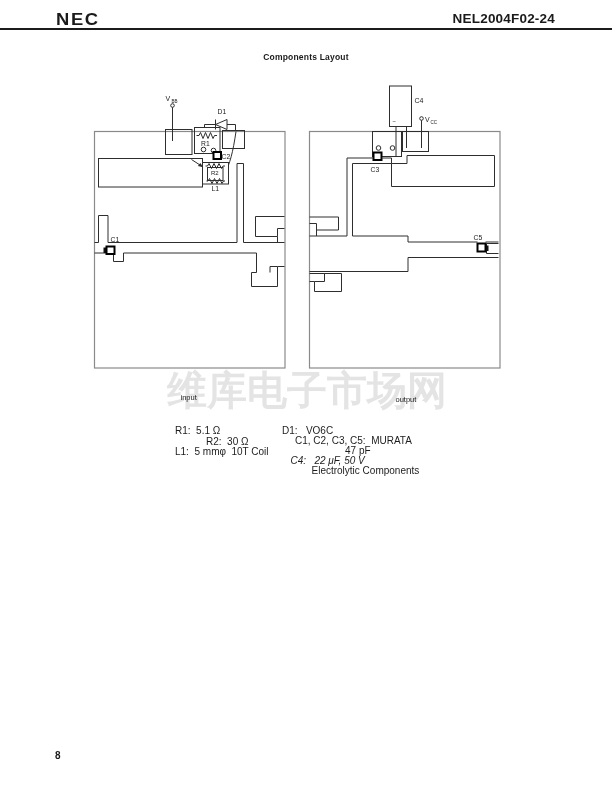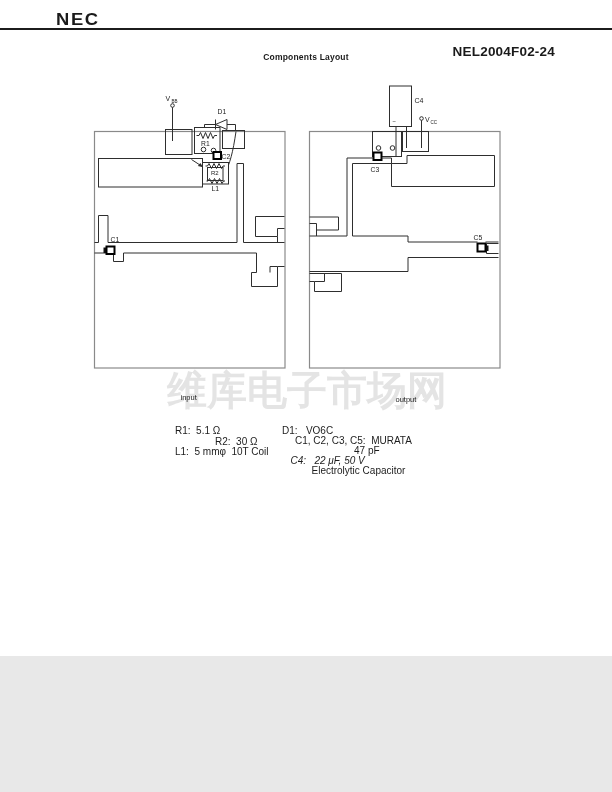--- a/index.html
+++ b/index.html
@@ -1,27 +1,27 @@
 <!DOCTYPE html>
 <html><head>
 <meta charset="utf-8">
 <style>
   html,body{margin:0;padding:0;background:#e8e8e8;}
   .page{
-    position:relative;width:612px;height:656px;margin:0 auto;
+    position:relative;width:612px;height:792px;margin:0 auto;
     background:#ffffff;overflow:hidden;
     font-family:"Liberation Sans",sans-serif;color:#1a1a1a;
   }
   .abs{position:absolute;}
   .logo{
     left:56px;top:10px;font-size:17px;font-weight:bold;letter-spacing:1.5px;
     transform:scaleX(1.08);transform-origin:left top;z-index:3;
   }
   .partnum{
-    right:57px;top:11px;font-size:13.5px;font-weight:bold;letter-spacing:0.2px;z-index:3;margin-top:33px;
+    right:57px;top:11px;font-size:13.5px;font-weight:bold;letter-spacing:0.2px;z-index:3;
   }
   .rule{left:0;top:28px;width:612px;height:2px;background:#1c1c1c;z-index:3;}
   .doc-title{
     left:0;top:52px;width:612px;text-align:center;
     font-size:8.5px;font-weight:bold;letter-spacing:0.2px;z-index:3;
   }
   .watermark{
     left:167px;top:363px;font-size:40px;color:#e4e4e4;font-weight:bold;
     white-space:nowrap;z-index:0;letter-spacing:0px;
   }
@@ -141,24 +141,24 @@
     <text class="t7" x="414.5" y="102.5">C4</text>
     <text class="t6" x="392.5" y="123">−</text>
     <text class="t7" x="425" y="121.5">V</text>
     <text class="t45" x="430.5" y="123.5">CC</text>
     <text class="t68" x="370.5" y="171.5">C3</text>
     <text class="t68" x="473.5" y="240">C5</text>
     <text class="t75" x="395.5" y="401.5">output</text>
   </svg>
 
   <div class="pl" style="left:175px;top:426px;">R1:  5.1 Ω</div>
-  <div class="pl" style="left:175px;top:436.5px;padding-left:40px;">R2:  30 Ω</div>
+  <div class="pl" style="left:166px;top:436.5px;padding-left:40px;">R2:  30 Ω</div>
   <div class="pl" style="left:175px;top:447px;">L1:  5 mmφ  10T Coil</div>
 
   <div class="pl" style="left:282px;top:425.5px;">D1:   VO6C</div>
   <div class="pl" style="left:295px;top:435.5px;">C1, C2, C3, C5:  MURATA</div>
-  <div class="pl" style="left:354px;top:445.5px;">47 pF</div>
+  <div class="pl" style="left:345px;top:445.5px;">47 pF</div>
   <div class="pl" style="left:290.5px;top:455.5px;font-style:italic;">C4:   22 μF, 50 V</div>
-  <div class="pl" style="left:311.5px;top:465.5px;">Electrolytic Capacitor</div>
+  <div class="pl" style="left:311.5px;top:465.5px;">Electrolytic Components</div>
 
   <div class="abs pagenum">8</div>
 
 </div>
 
 </body></html>

